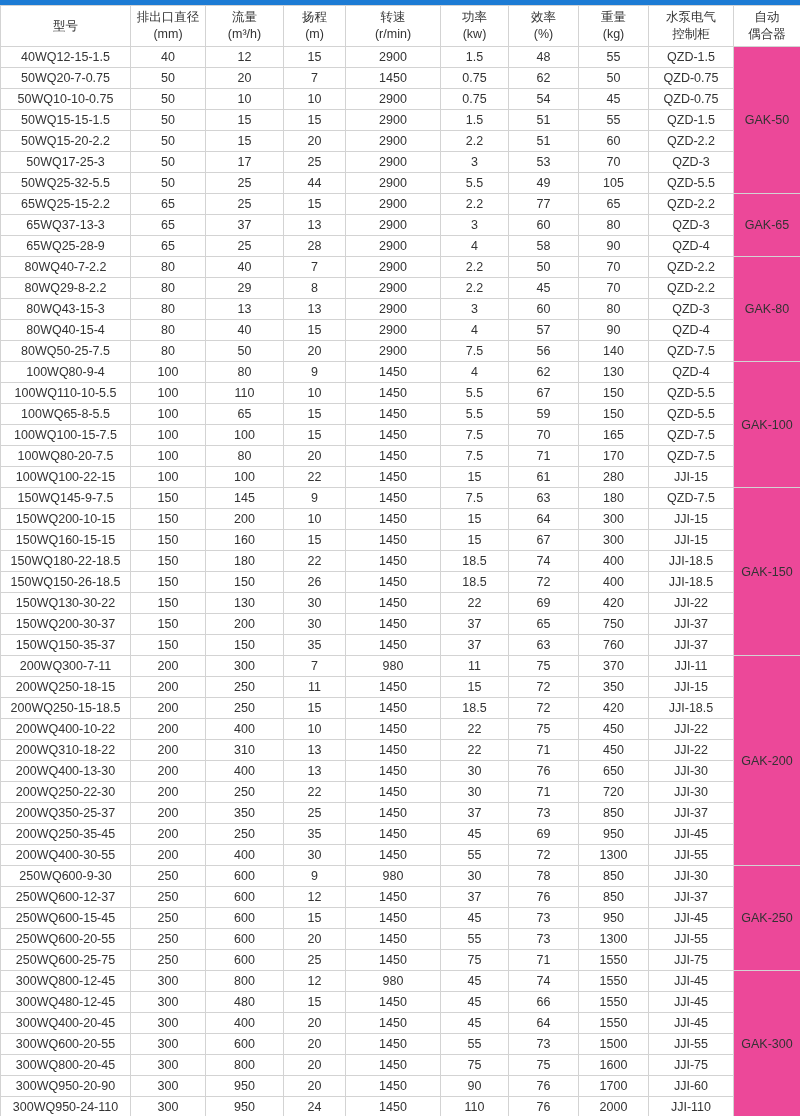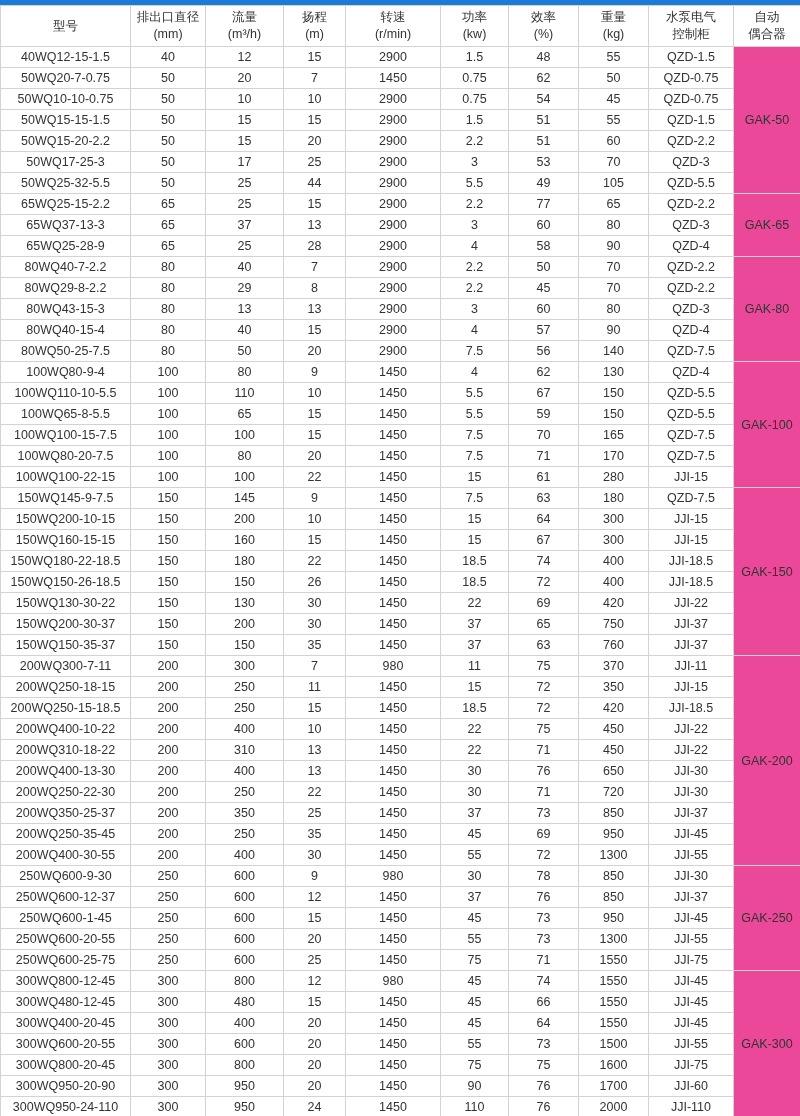--- a/index.html
+++ b/index.html
@@ -567,21 +567,21 @@
         <td>250</td>
         <td>600</td>
         <td>12</td>
         <td>1450</td>
         <td>37</td>
         <td>76</td>
         <td>850</td>
         <td>JJI-37</td>
       </tr>
       <tr>
-        <td>250WQ600-1-45</td>
+        <td>250WQ600-15-45</td>
         <td>250</td>
         <td>600</td>
         <td>15</td>
         <td>1450</td>
         <td>45</td>
         <td>73</td>
         <td>950</td>
         <td>JJI-45</td>
       </tr>
       <tr>

